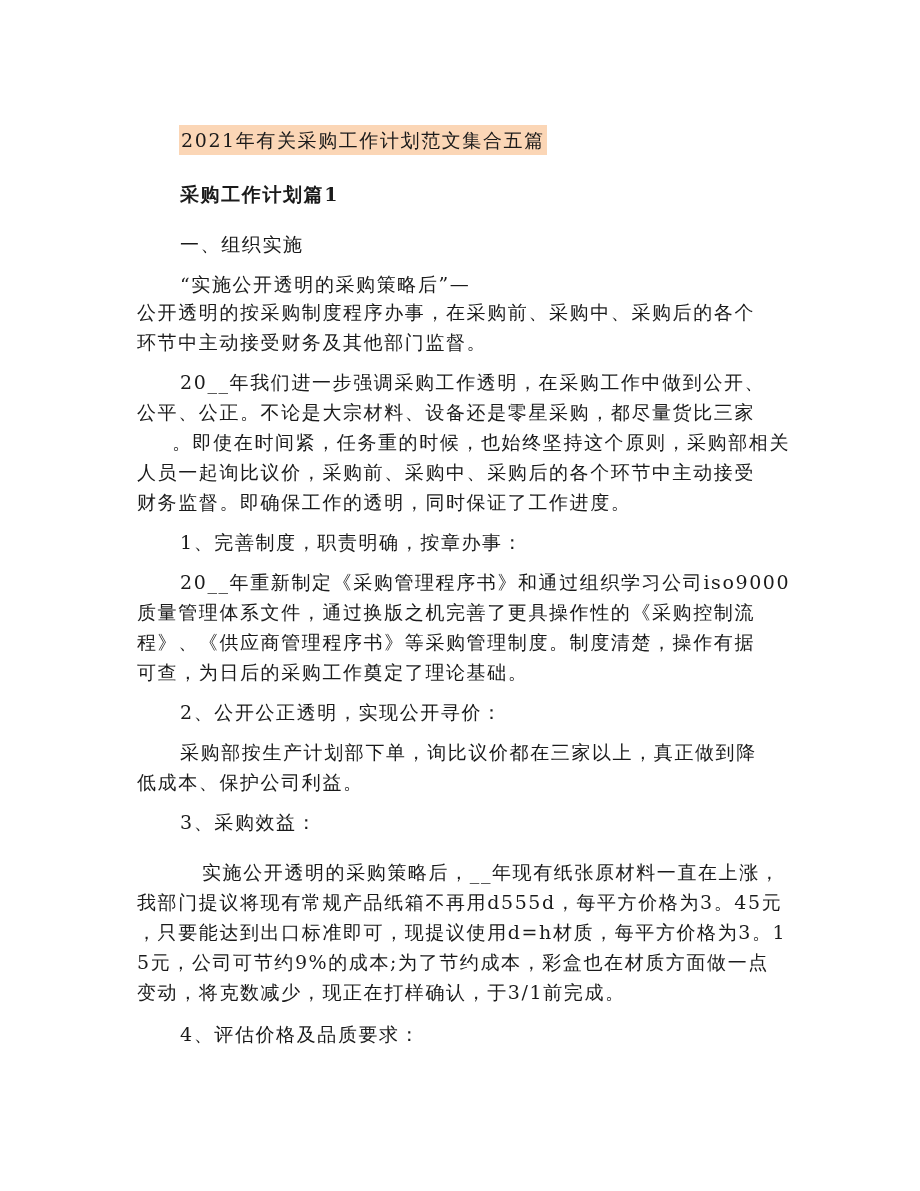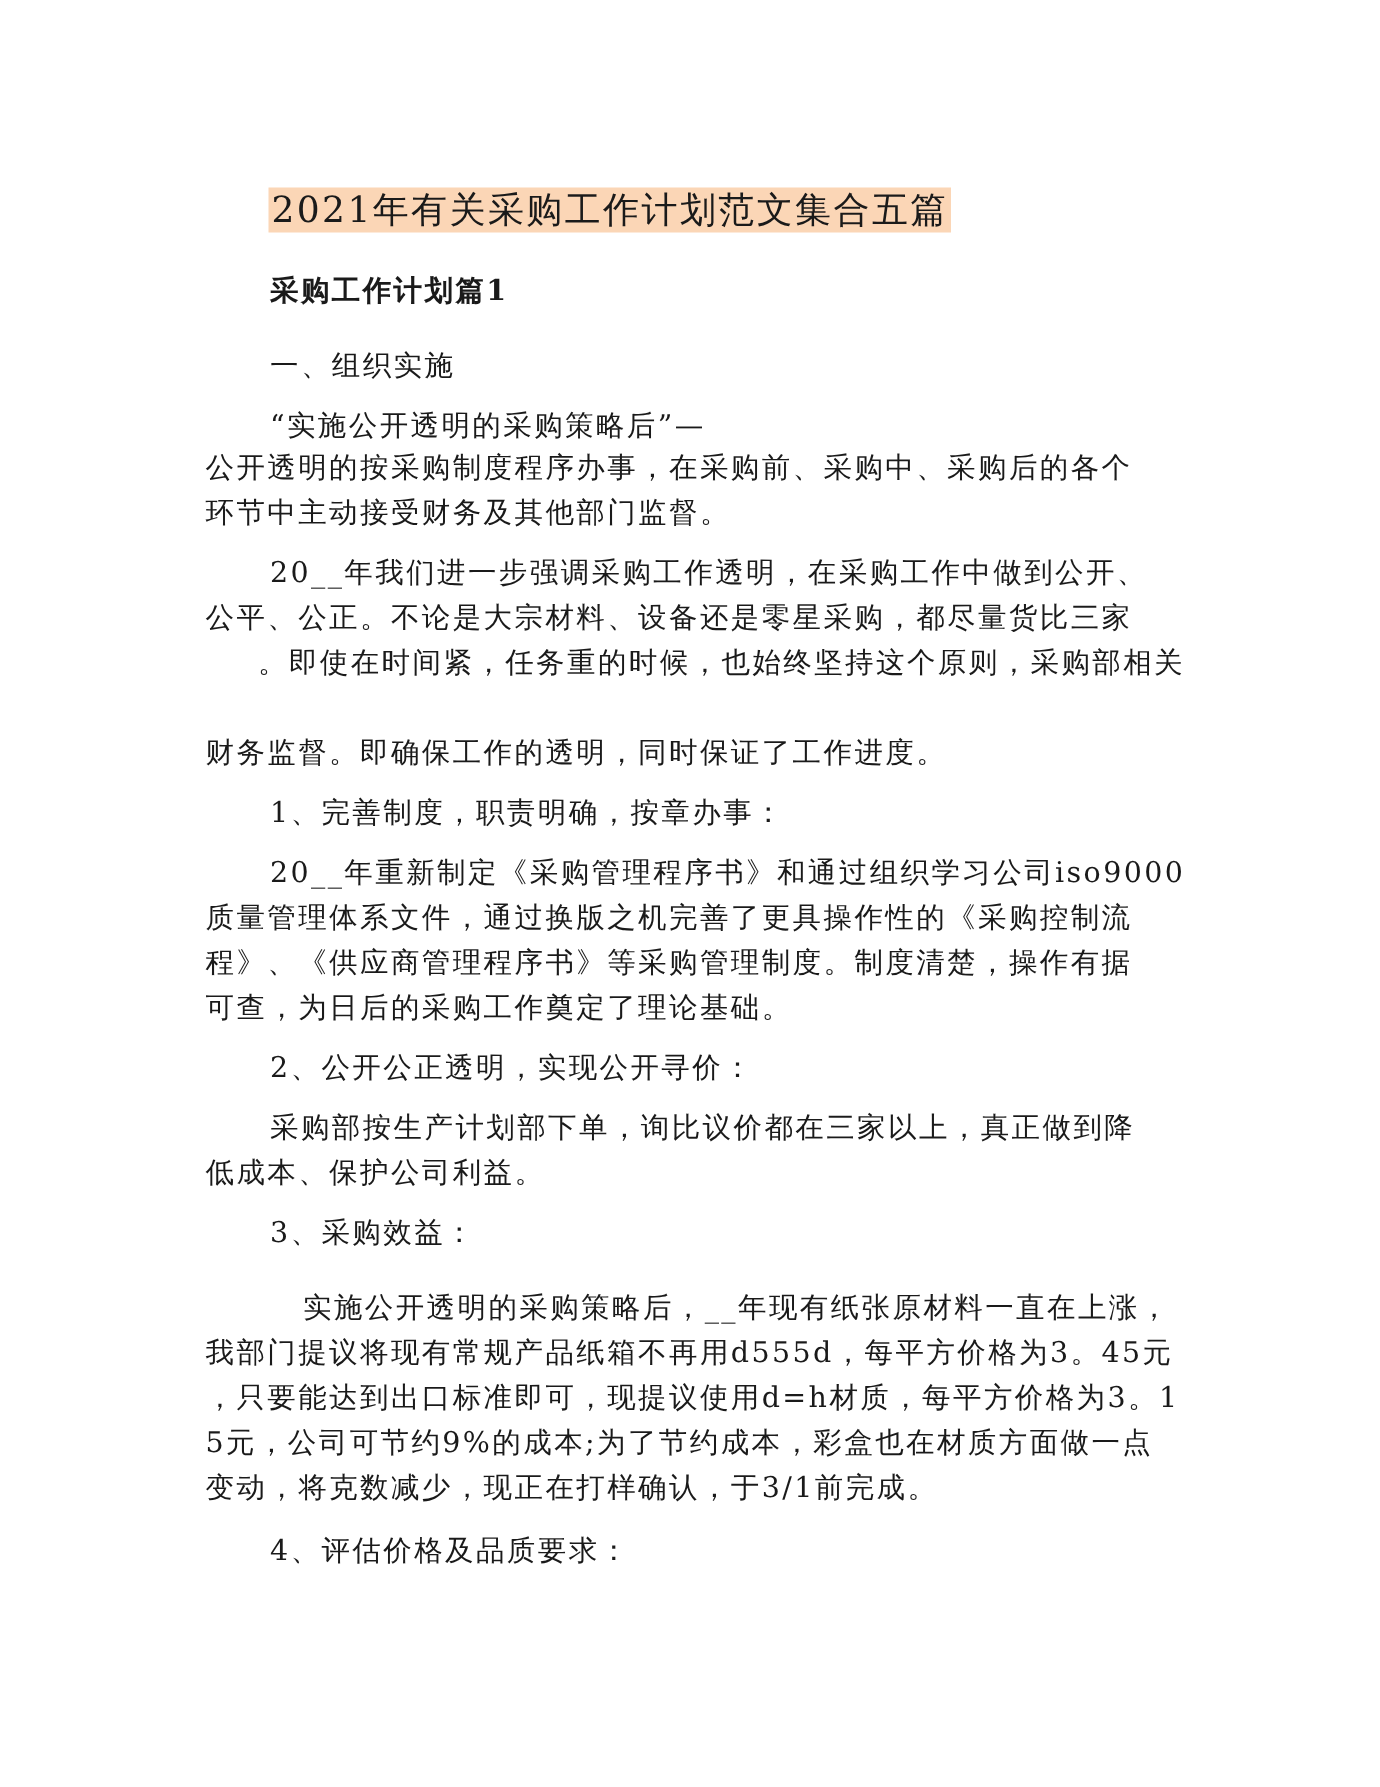--- a/index.html
+++ b/index.html
@@ -29,21 +29,21 @@
       line-height: 32px;
       white-space: nowrap;
       letter-spacing: 1.6px;
     }
     .doc-title {
       position: absolute;
       left: 179px;
       top: 125px;
       height: 30px;
       line-height: 30px;
-      font-size: 24px;
+      font-size: 19px;
       background: #fbd6b6;
       padding: 0 2px;
       white-space: nowrap;
       letter-spacing: 1.6px;
     }
     .section-heading {
       position: absolute;
       left: 180px;
       top: 178px;
       font-size: 19px;
@@ -62,20 +62,21 @@
 
   <div class="line" style="left:180px; top:228px;">一、组织实施</div>
 
   <div class="line" style="left:180px; top:268px;">“实施公开透明的采购策略后”—</div>
   <div class="line" style="left:137px; top:296px;">公开透明的按采购制度程序办事，在采购前、采购中、采购后的各个</div>
   <div class="line" style="left:137px; top:326px;">环节中主动接受财务及其他部门监督。</div>
 
   <div class="line" style="left:180px; top:366px;">20__年我们进一步强调采购工作透明，在采购工作中做到公开、</div>
   <div class="line" style="left:137px; top:396px;">公平、公正。不论是大宗材料、设备还是零星采购，都尽量货比三家</div>
   <div class="line" style="left:137px; top:426px;margin-left:35px;">。即使在时间紧，任务重的时候，也始终坚持这个原则，采购部相关</div>
+  <div class="line" style="left:137px; top:456px;">人员一起询比议价，采购前、采购中、采购后的各个环节中主动接受</div>
   <div class="line" style="left:137px; top:486px;text-align:center;">财务监督。即确保工作的透明，同时保证了工作进度。</div>
 
   <div class="line" style="left:180px; top:526px;">1、完善制度，职责明确，按章办事：</div>
 
   <div class="line" style="left:180px; top:566px;">20__年重新制定《采购管理程序书》和通过组织学习公司iso9000</div>
   <div class="line" style="left:137px; top:596px;">质量管理体系文件，通过换版之机完善了更具操作性的《采购控制流</div>
   <div class="line" style="left:137px; top:626px;">程》、《供应商管理程序书》等采购管理制度。制度清楚，操作有据</div>
   <div class="line" style="left:137px; top:656px;">可查，为日后的采购工作奠定了理论基础。</div>
 
   <div class="line" style="left:180px; top:696px;">2、公开公正透明，实现公开寻价：</div>

